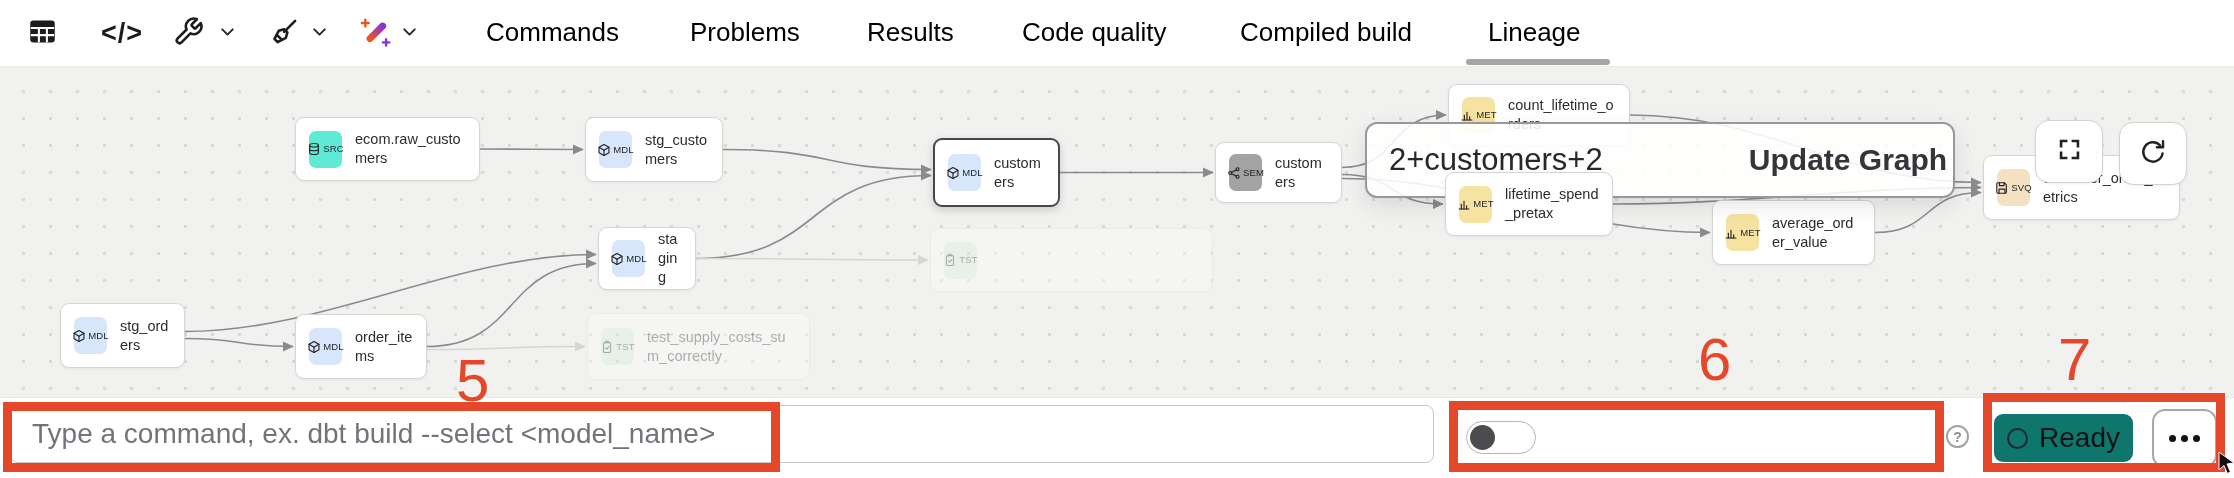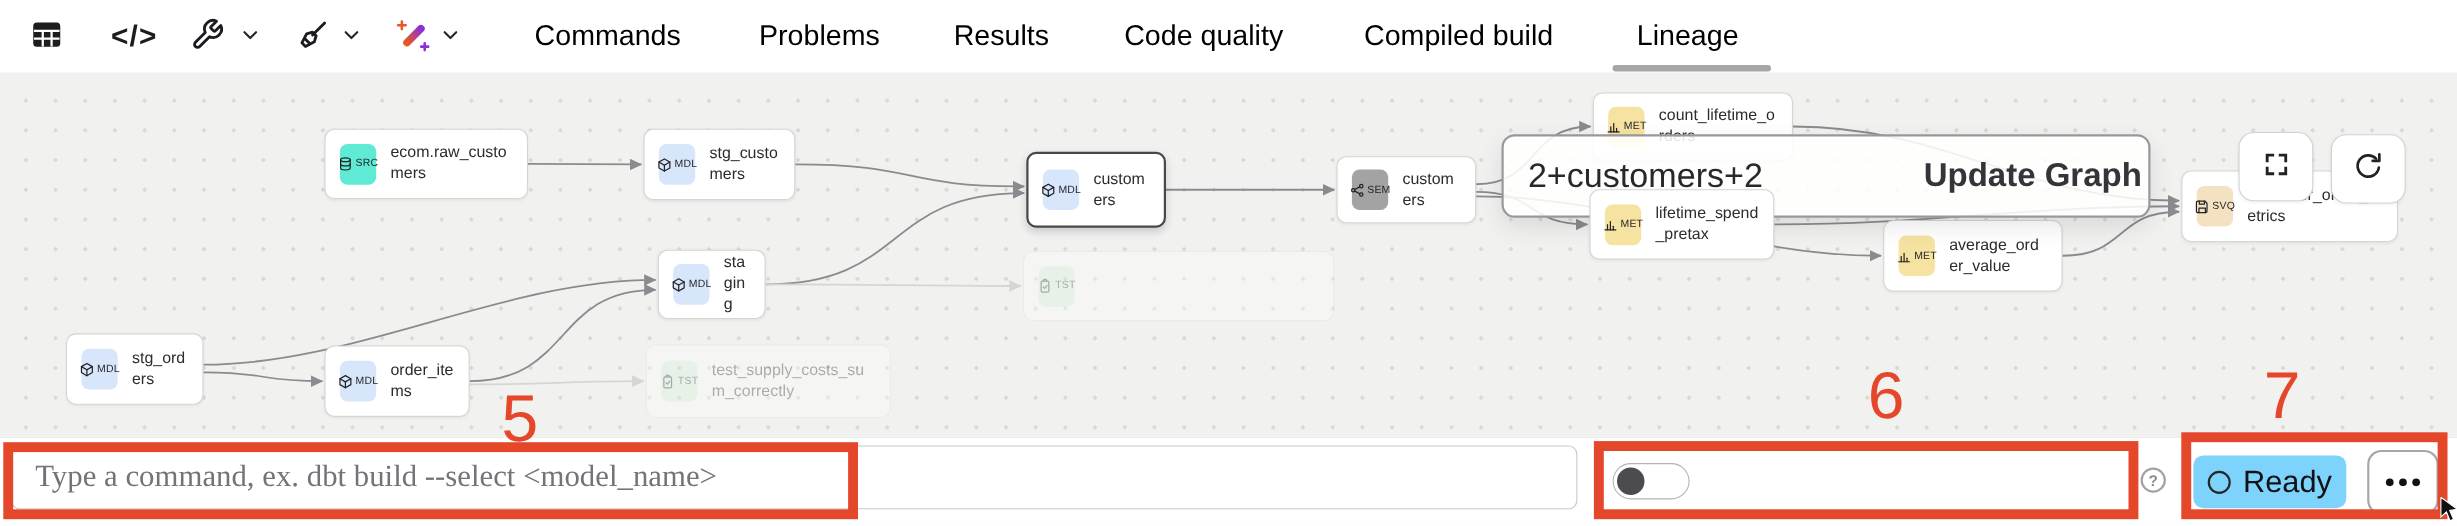--- a/index.html
+++ b/index.html
@@ -52,28 +52,28 @@
     box-sizing:border-box;color:#222226;cursor:pointer;
   }
   #ctl-fullscreen{left:2035px;top:54px;}
   #ctl-refresh{left:2119px;top:56px;}
 
   
   .bottombar{position:absolute;left:0;top:397px;width:2234px;height:81px;background:#fff;border-top:1px solid #e9e9e7;box-sizing:border-box;z-index:5;}
   .cmd-input{
     position:absolute;left:10px;top:7px;width:1424px;height:58px;border:1.5px solid #c9c9cc;border-radius:8px;
     font-size:28px;color:#be185d;padding:0 21px;box-sizing:border-box;background:#fff;outline:none;
-    font-family:Liberation Serif, serif;
+    font-family:Liberation Sans, sans-serif;
   }
   .cmd-input::placeholder{color:#73737a;opacity:1;}
   .toggle{position:absolute;left:1466px;top:23px;width:70px;height:33px;border:1.5px solid #b4b4b8;border-radius:17px;background:#fff;box-sizing:border-box;cursor:pointer;}
   .knob{position:absolute;left:3px;top:2.5px;width:25px;height:25px;border-radius:50%;background:#4c4b50;}
   .defer-label{position:absolute;left:1576px;top:0;height:71px;display:flex;align-items:center;font-size:28px;font-weight:600;color:#4a4a4f;white-space:nowrap;}
   .help{position:absolute;left:1946px;top:27px;width:23px;height:23px;border:2px solid #a2a2a8;border-radius:50%;box-sizing:border-box;display:flex;align-items:center;justify-content:center;font-size:14px;font-weight:700;color:#8b8b92;cursor:pointer;}
-  .ready{position:absolute;left:1994px;top:16px;width:139px;height:48px;background:#7dd3fc;border-radius:9px;display:flex;align-items:center;justify-content:center;gap:11px;cursor:pointer;}
+  .ready{position:absolute;left:1994px;top:16px;width:139px;height:48px;background:#0f766e;border-radius:9px;display:flex;align-items:center;justify-content:center;gap:11px;cursor:pointer;}
   .ready-ring{width:21px;height:21px;border:2.5px solid #26262b;border-radius:50%;box-sizing:border-box;}
   .ready-label{font-size:28px;font-weight:500;color:#121216;}
   .more{position:absolute;left:2152px;top:11px;width:65px;height:59px;background:#fff;border:2px solid #a6a6ab;border-radius:13px;box-sizing:border-box;display:flex;align-items:center;justify-content:center;gap:5px;cursor:pointer;}
   .more .dot{width:7px;height:7px;background:#121216;border-radius:50%;}
 
   
   .abox{position:absolute;border:9px solid #e5472b;box-sizing:border-box;z-index:10;pointer-events:none;}
   #abox5{left:3px;top:402px;width:777px;height:70px;}
   #abox6{left:1449px;top:401px;width:495px;height:71px;}
   #abox7{left:1983px;top:393px;width:242px;height:79px;}

